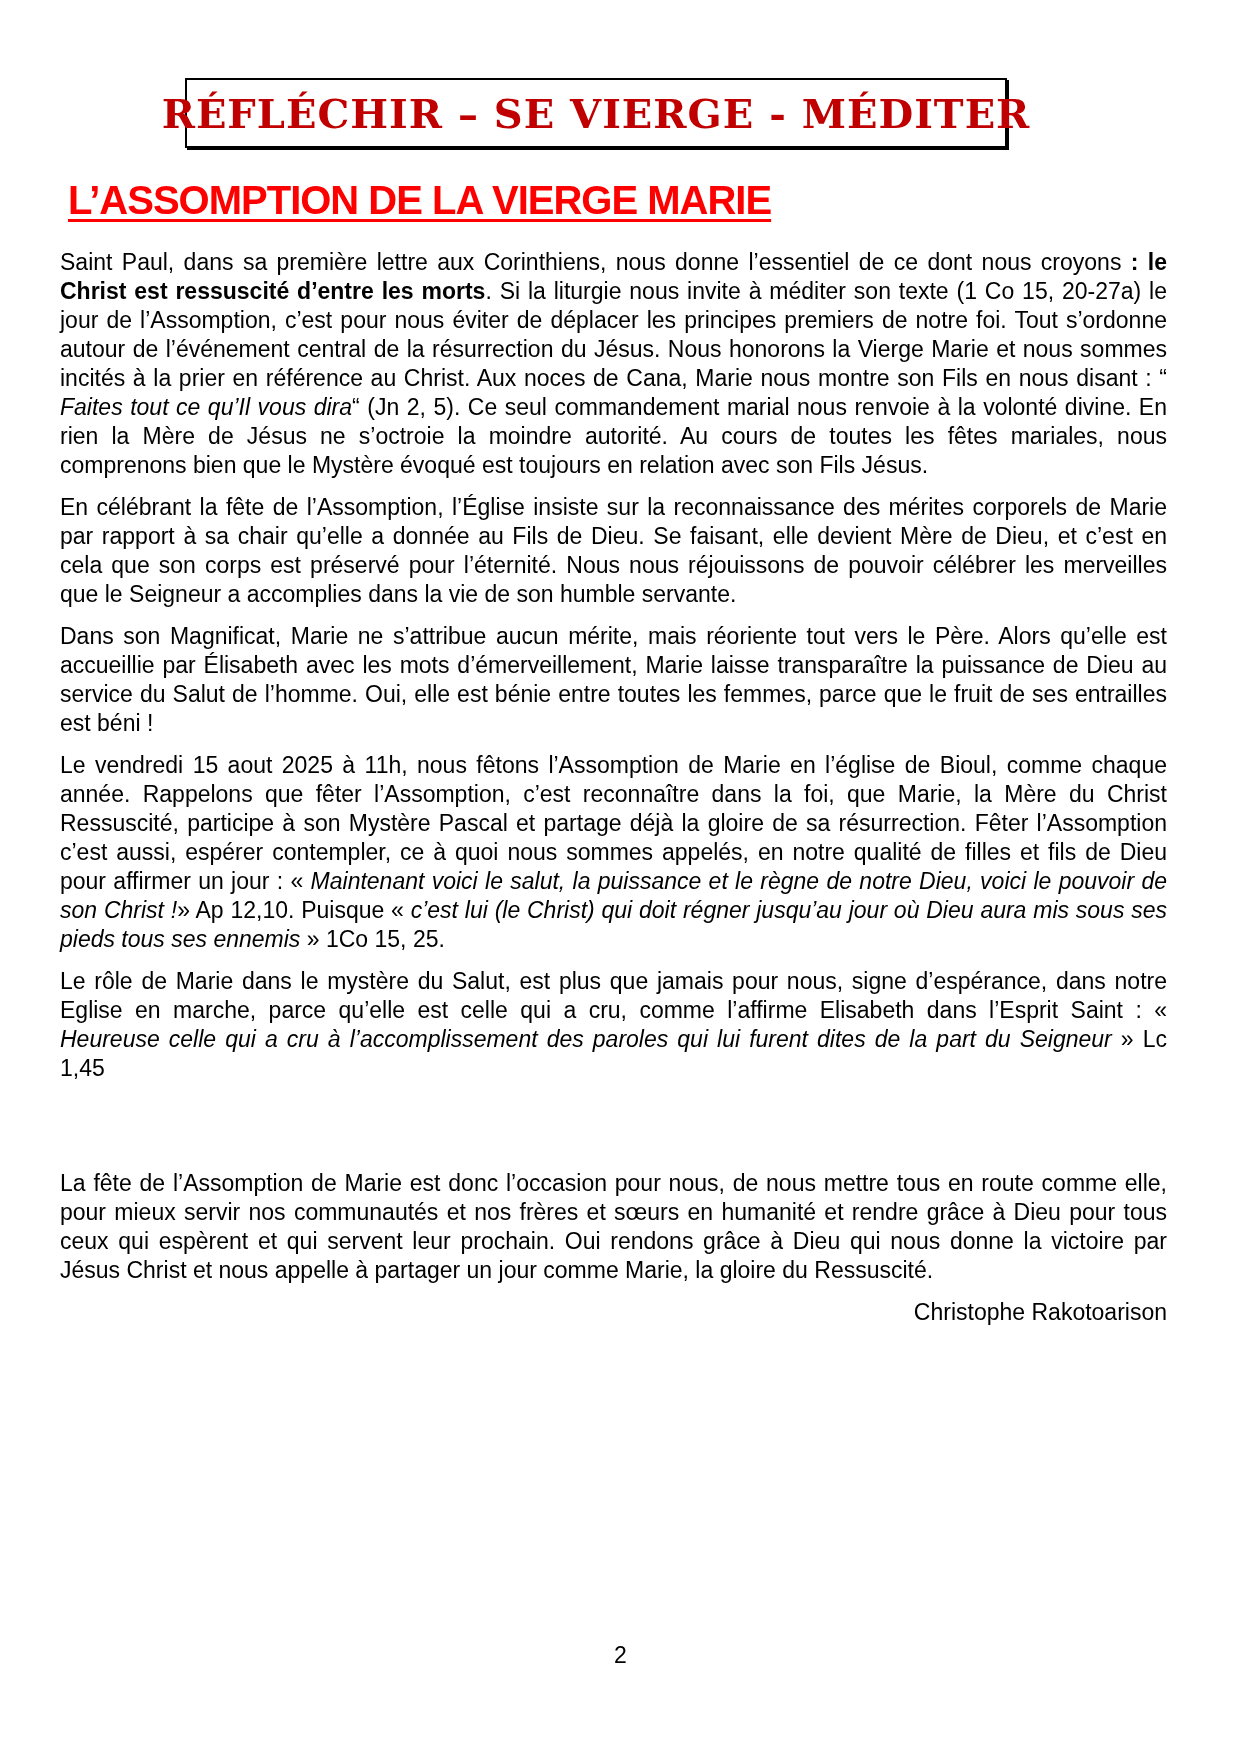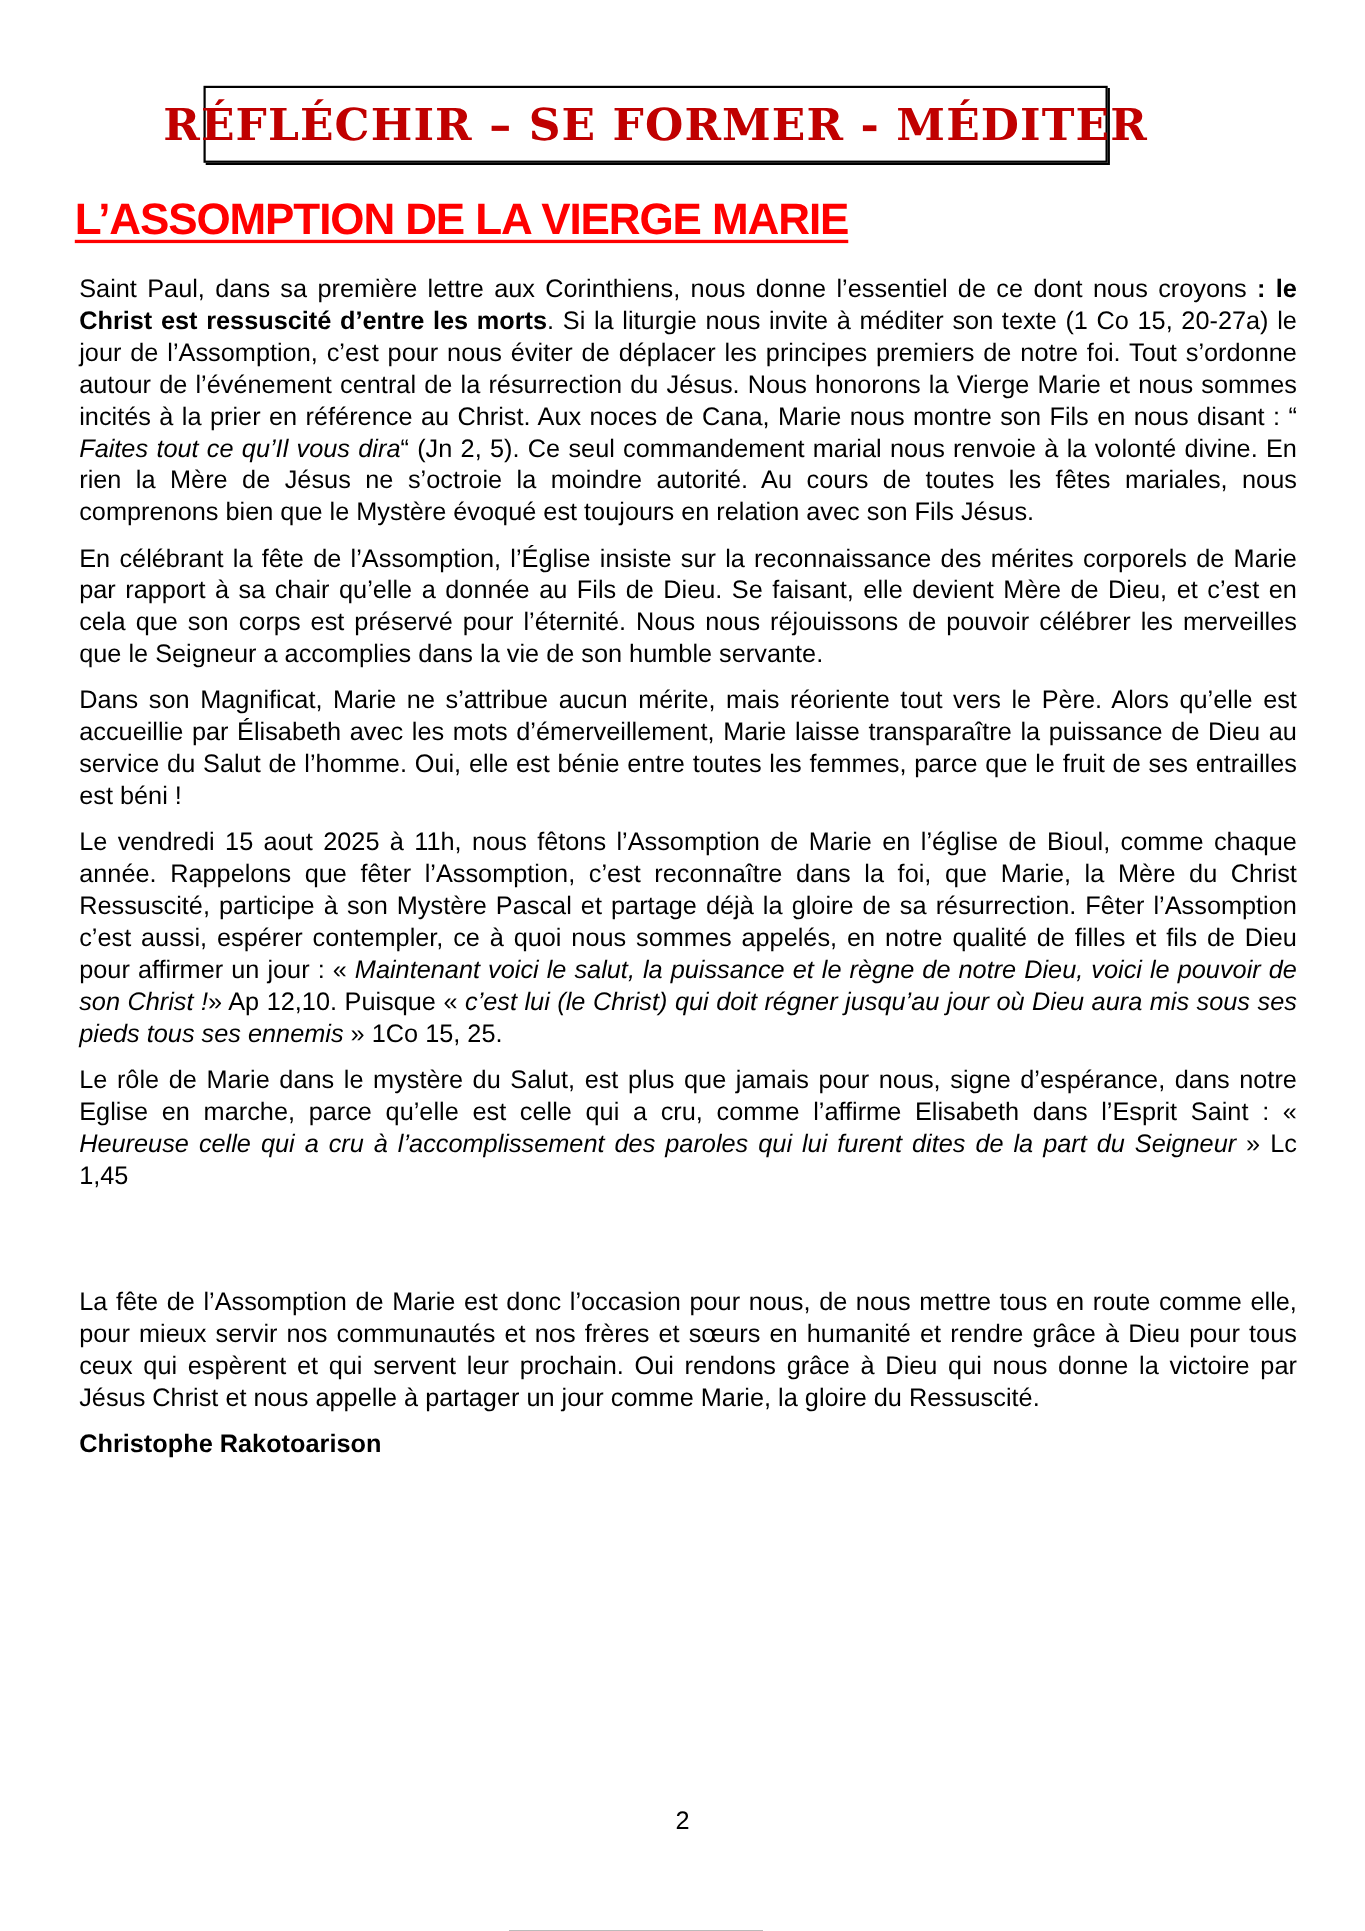--- a/index.html
+++ b/index.html
@@ -43,53 +43,53 @@
     font-weight: bold;
     letter-spacing: -1px;
     color: var(--heading-red, #ff0000);
     text-decoration: underline;
     text-decoration-thickness: 3px;
     text-underline-offset: 5px;
     white-space: nowrap;
   }
   .doc-body {
     position: absolute;
-    left: 72px;
+    left: 60px;
     top: 248px;
     width: 1107px;
     font-size: 23px;
     line-height: 29px;
     text-align: justify;
   }
   .para { margin: 0 0 13px 0; }
   .para.gap-before { margin-top: 86px; }
   .run-normal { font-style: normal; font-weight: normal; }
   .run-bold { font-weight: bold; }
   .run-italic { font-style: italic; }
   .signature {
-    text-align: left;
-    font-weight: bold;
+    text-align: right;
+    font-weight: normal;
     margin-top: 0px;
   }
   .page-number {
     position: absolute;
     left: 0;
     right: 0;
     top: 1642px;
     text-align: center;
     font-size: 23px;
   }
 </style>
 </head>
 <body>
 
 <div class="page">
 
   <div class="banner">
-    <span class="banner-title">RÉFLÉCHIR – SE FORMER - MÉDITER</span>
+    <span class="banner-title">RÉFLÉCHIR – SE VIERGE - MÉDITER</span>
   </div>
 
   <h1 class="doc-heading">L’ASSOMPTION DE LA VIERGE MARIE</h1>
 
   <div class="doc-body">
     <div id="paragraphs">
         <p class="para"><span class="run-normal">Saint Paul, dans sa première lettre aux Corinthiens, nous donne l’essentiel de ce dont nous croyons </span><span class="run-bold">: le Christ est ressuscité d’entre les morts</span><span class="run-normal">. Si la liturgie nous invite à méditer son texte (1 Co 15, 20-27a) le jour de l’Assomption, c’est pour nous éviter de déplacer les principes premiers de notre foi. Tout s’ordonne autour de l’événement central de la résurrection du Jésus. Nous honorons la Vierge Marie et nous sommes incités à la prier en référence au Christ. Aux noces de Cana, Marie nous montre son Fils en nous disant : “ </span><span class="run-italic">Faites tout ce qu’Il vous dira</span><span class="run-normal">“ (Jn 2, 5). Ce seul commandement marial nous renvoie à la volonté divine. En rien la Mère de Jésus ne s’octroie la moindre autorité. Au cours de toutes les fêtes mariales, nous comprenons bien que le Mystère évoqué est toujours en relation avec son Fils Jésus.</span></p>
         <p class="para"><span class="run-normal">En célébrant la fête de l’Assomption, l’Église insiste sur la reconnaissance des mérites corporels de Marie par rapport à sa chair qu’elle a donnée au Fils de Dieu. Se faisant, elle devient Mère de Dieu, et c’est en cela que son corps est préservé pour l’éternité. Nous nous réjouissons de pouvoir célébrer les merveilles que le Seigneur a accomplies dans la vie de son humble servante.</span></p>
         <p class="para"><span class="run-normal">Dans son Magnificat, Marie ne s’attribue aucun mérite, mais réoriente tout vers le Père. Alors qu’elle est accueillie par Élisabeth avec les mots d’émerveillement, Marie laisse transparaître la puissance de Dieu au service du Salut de l’homme. Oui, elle est bénie entre toutes les femmes, parce que le fruit de ses entrailles est béni !</span></p>
         <p class="para"><span class="run-normal">Le vendredi 15 aout 2025 à 11h, nous fêtons l’Assomption de Marie en l’église de Bioul, comme chaque année. Rappelons que fêter l’Assomption, c’est reconnaître dans la foi, que Marie, la Mère du Christ Ressuscité, participe à son Mystère Pascal et partage déjà la gloire de sa résurrection. Fêter l’Assomption c’est aussi, espérer contempler, ce à quoi nous sommes appelés, en notre qualité de filles et fils de Dieu pour affirmer un jour : « </span><span class="run-italic">Maintenant voici le salut, la puissance et le règne de notre Dieu, voici le pouvoir de son Christ !</span><span class="run-normal">» Ap 12,10. Puisque « </span><span class="run-italic">c’est lui (le Christ) qui doit régner jusqu’au jour où Dieu aura mis sous ses pieds tous ses ennemis</span><span class="run-normal"> » 1Co 15, 25.</span></p>

